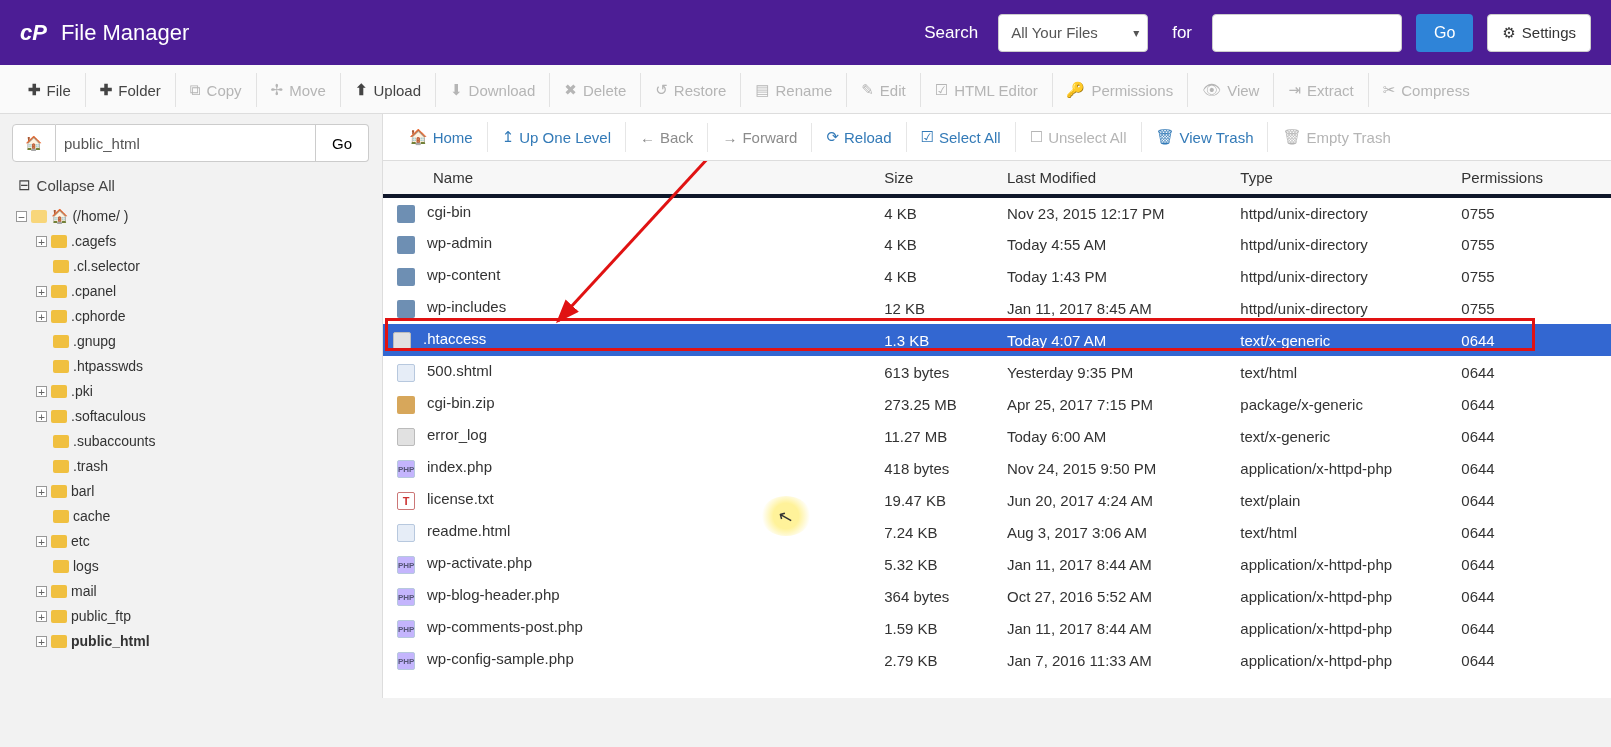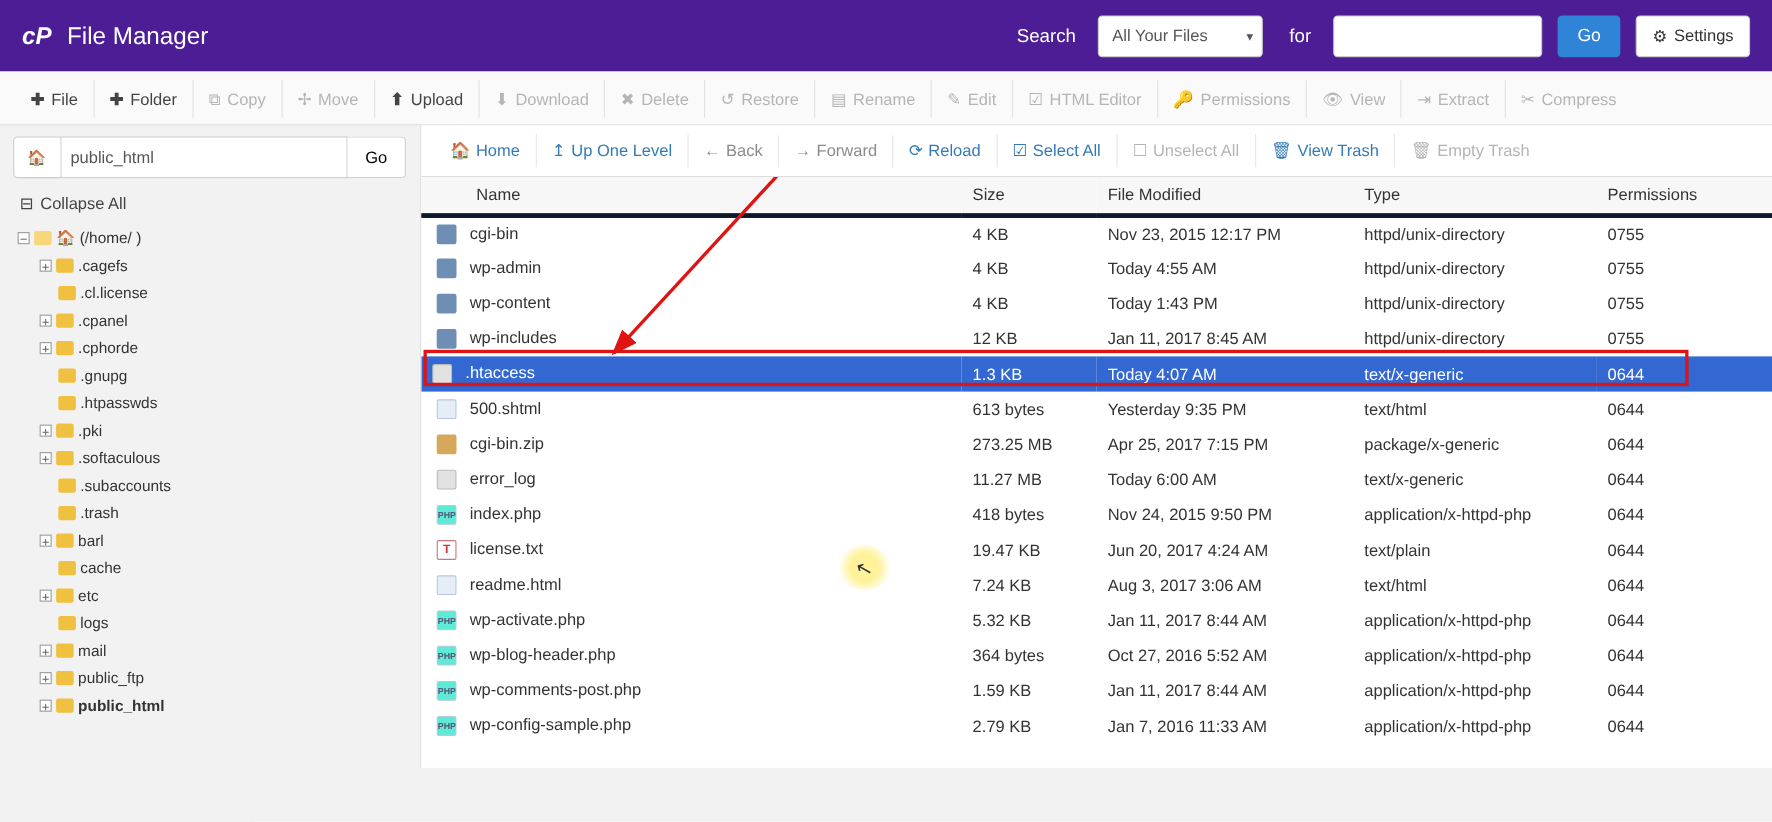--- a/index.html
+++ b/index.html
@@ -198,21 +198,21 @@
   tbody tr.selected td { color: #fff; }
   .file-icon {
     width: 18px; height: 18px; display: inline-block;
     vertical-align: middle; margin-right: 12px;
     border-radius: 2px;
   }
   .fi-folder { background: #6e8fb3; }
   .fi-doc { background: #e1e1e1; border: 1px solid #bbb; }
   .fi-html { background: #e6edf7; border: 1px solid #b7c8de; }
   .fi-zip { background: #d7a75b; }
-  .fi-php { background: #5eead4; border: 1px solid #b7c8de; font-size: 8px; color: #557; font-weight: bold; text-align: right; line-height: 17px; }
+  .fi-php { background: #c4b5fd; border: 1px solid #b7c8de; font-size: 8px; color: #557; font-weight: bold; text-align: right; line-height: 17px; }
   .fi-txt { background: #fff; border: 1px solid #c77; color: #c33; text-align: center; font-weight: bold; line-height: 17px; font-size: 11px; }
   .selected-box {
     position: absolute;
     border: 3px solid #e01212;
     pointer-events: none;
   }
   .arrow-overlay {
     position: absolute;
     pointer-events: none;
   }
@@ -335,21 +335,21 @@
       </div>
       <div id="tree-items">
           <div class="tree-row indent1">
             <span class="pm">+</span>
             <span class="folder-icon"></span>
             <span class="">.cagefs</span>
           </div>
           <div class="tree-row indent1">
             <span style="width:13px;display:inline-block"></span>
             <span class="folder-icon"></span>
-            <span class="">.cl.license</span>
+            <span class="">.cl.selector</span>
           </div>
           <div class="tree-row indent1">
             <span class="pm">+</span>
             <span class="folder-icon"></span>
             <span class="">.cpanel</span>
           </div>
           <div class="tree-row indent1">
             <span class="pm">+</span>
             <span class="folder-icon"></span>
             <span class="">.cphorde</span>
@@ -462,21 +462,21 @@
           <span>Empty Trash</span>
         </span>
     </div>
 
     <div class="table-wrap">
       <table>
         <thead>
           <tr>
             <th style="width:40%;padding-left:50px">Name</th>
             <th style="width:10%">Size</th>
-            <th style="width:19%">File Modified</th>
+            <th style="width:19%">Last Modified</th>
             <th style="width:18%">Type</th>
             <th style="width:13%">Permissions</th>
           </tr>
         </thead>
         <tbody id="file-rows">
             <tr>
               <td style="padding-left:14px"><span class="file-icon fi-folder"></span><span>cgi-bin</span></td>
               <td>4 KB</td>
               <td>Nov 23, 2015 12:17 PM</td>
               <td>httpd/unix-directory</td>

